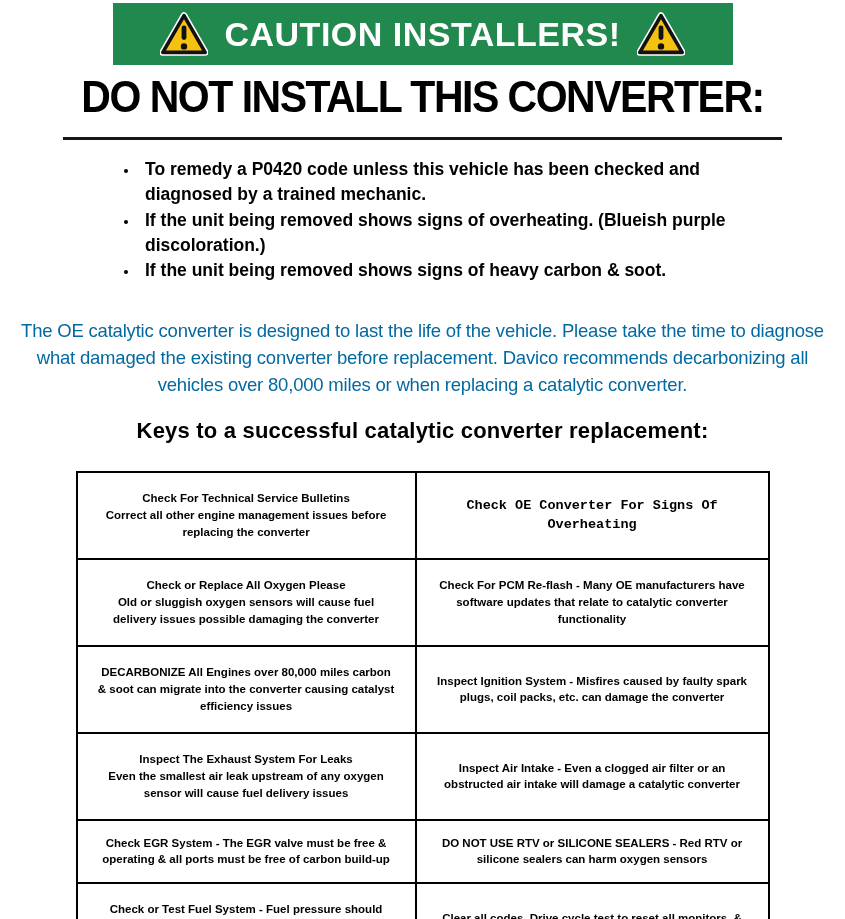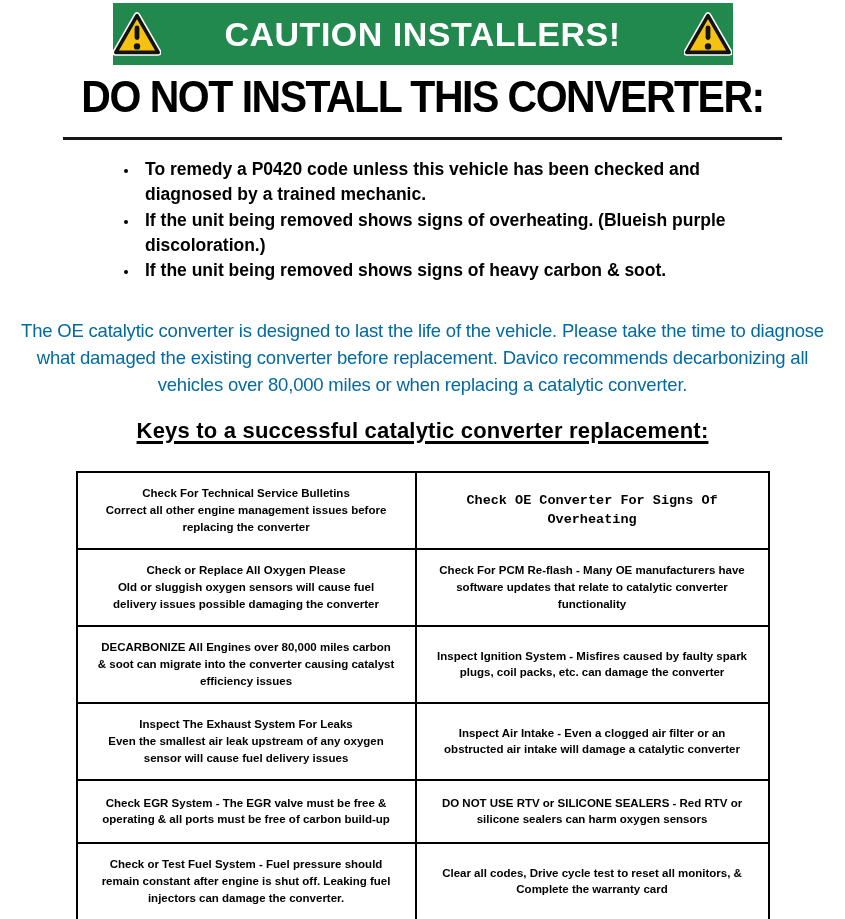--- a/index.html
+++ b/index.html
@@ -18,21 +18,21 @@
     position: relative;
   }
 
   
   .banner {
     width: 620px;
     height: 62px;
     margin: 3px auto 0 auto;
     display: flex;
     align-items: center;
-    justify-content: space-between;
+    justify-content: center;
     gap: 16px;
   }
   .banner-text {
     color: #ffffff;
     font-weight: bold;
     font-size: 34px;
     letter-spacing: 0.5px;
     white-space: nowrap;
   }
   .warn-svg { display: block; }
@@ -84,21 +84,20 @@
     line-height: 1.45;
     letter-spacing: -0.2px;
   }
 
   
   .keys-heading {
     text-align: center;
     font-weight: bold;
     font-size: 22px;
     margin-top: 19px;
-    text-decoration: underline;
     text-decoration-thickness: 2.5px;
     text-underline-offset: 3px;
     letter-spacing: 0.2px;
   }
 
   
   .keys-table {
     border-collapse: collapse;
     margin: 27px auto 0 auto;
     width: 694px;
@@ -108,21 +107,21 @@
     border: 2.5px solid #000;
     text-align: center;
     vertical-align: middle;
     font-weight: bold;
     font-size: 11.5px;
     line-height: 1.45;
     padding: 6px 20px;
   }
   .keys-table col.c-left  { width: 49%; }
   .keys-table col.c-right { width: 51%; }
-  .row-tall  { height: 77px; }
+  .row-tall  { height: 87px; }
   .row-short { height: 63px; margin-top: 36px; }
   .cell-big  { font-size: 13.5px !important; font-family: Liberation Mono, monospace; }
 </style>
 </head>
 <body>
 
 <div class="page">
 
   <div class="banner" style="background: rgb(34, 137, 78);">
     <svg class="warn-svg" width="48" height="44" viewBox="0 0 120 110">

